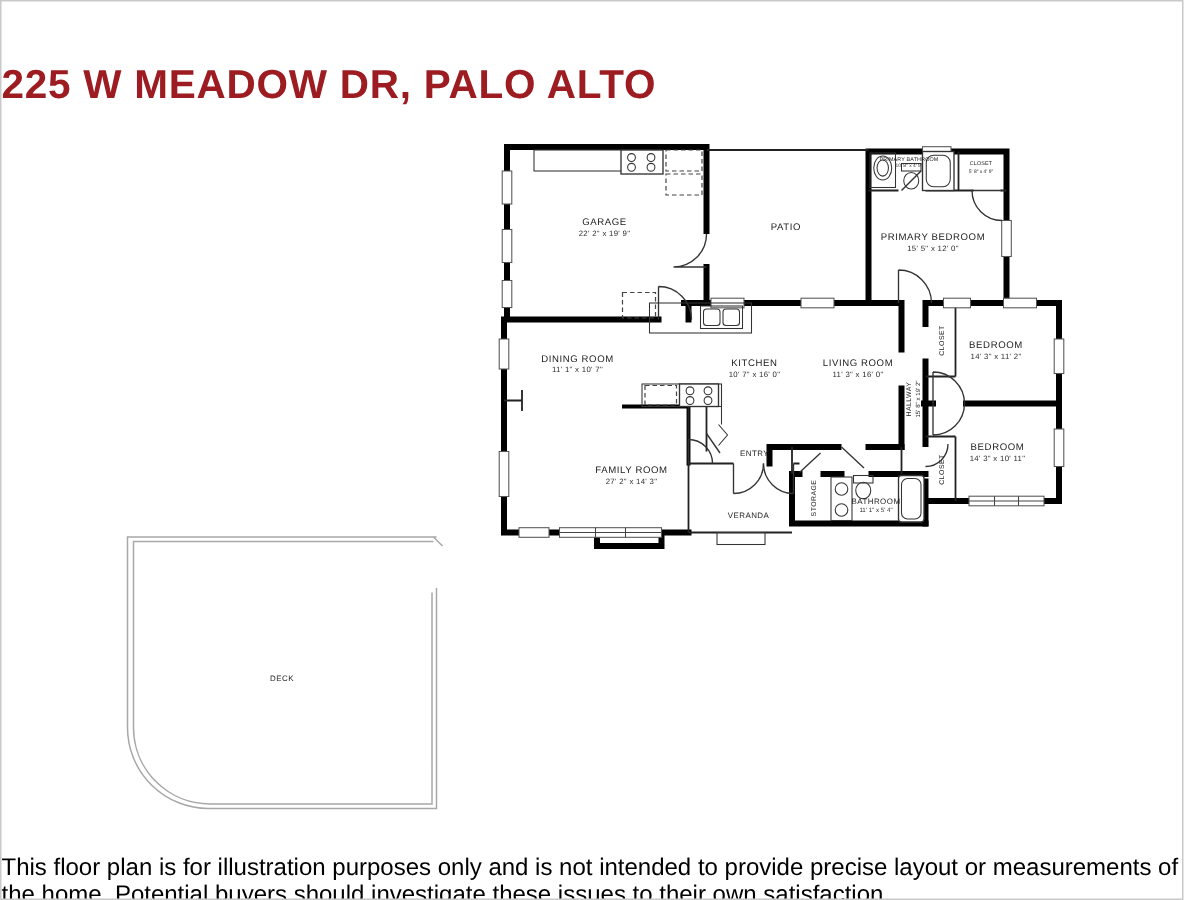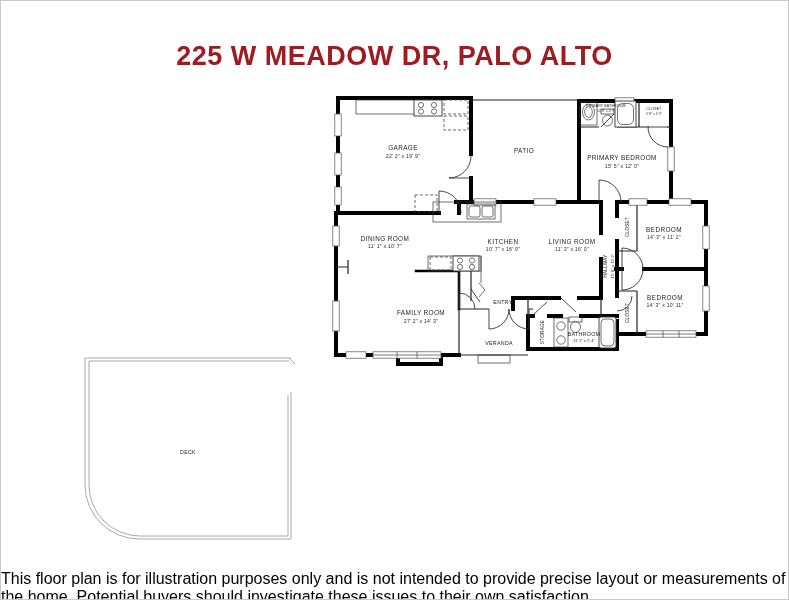--- a/index.html
+++ b/index.html
@@ -2,21 +2,21 @@
 <html><head>
 <meta charset="utf-8">
 <style>
   html,body{margin:0;padding:0;}
   body{
     width:789px;height:600px;position:relative;background:#fff;
     border:1px solid #c9c9c9;box-sizing:border-box;overflow:hidden;
     font-family:"Liberation Sans",sans-serif;
   }
   .title{
-    position:absolute;top:40px;left:0;width:100%;text-align:center;
+    position:absolute;top:40px;left:0;width:100%;
     font-size:27px;font-weight:bold;color:#9d1c21;letter-spacing:.5px;
   }
   .disclaimer{
     position:absolute;top:569px;left:0;width:100%;text-align:left;
     font-size:16px;color:#000;
   }
   svg{position:absolute;left:0;top:0;}
   .wall{stroke:#000;stroke-width:4;fill:none;stroke-linecap:square}
   .mwall{stroke:#000;stroke-width:2.6;fill:none;stroke-linecap:square}
   .twall{stroke:#222;stroke-width:1.2;fill:none}

